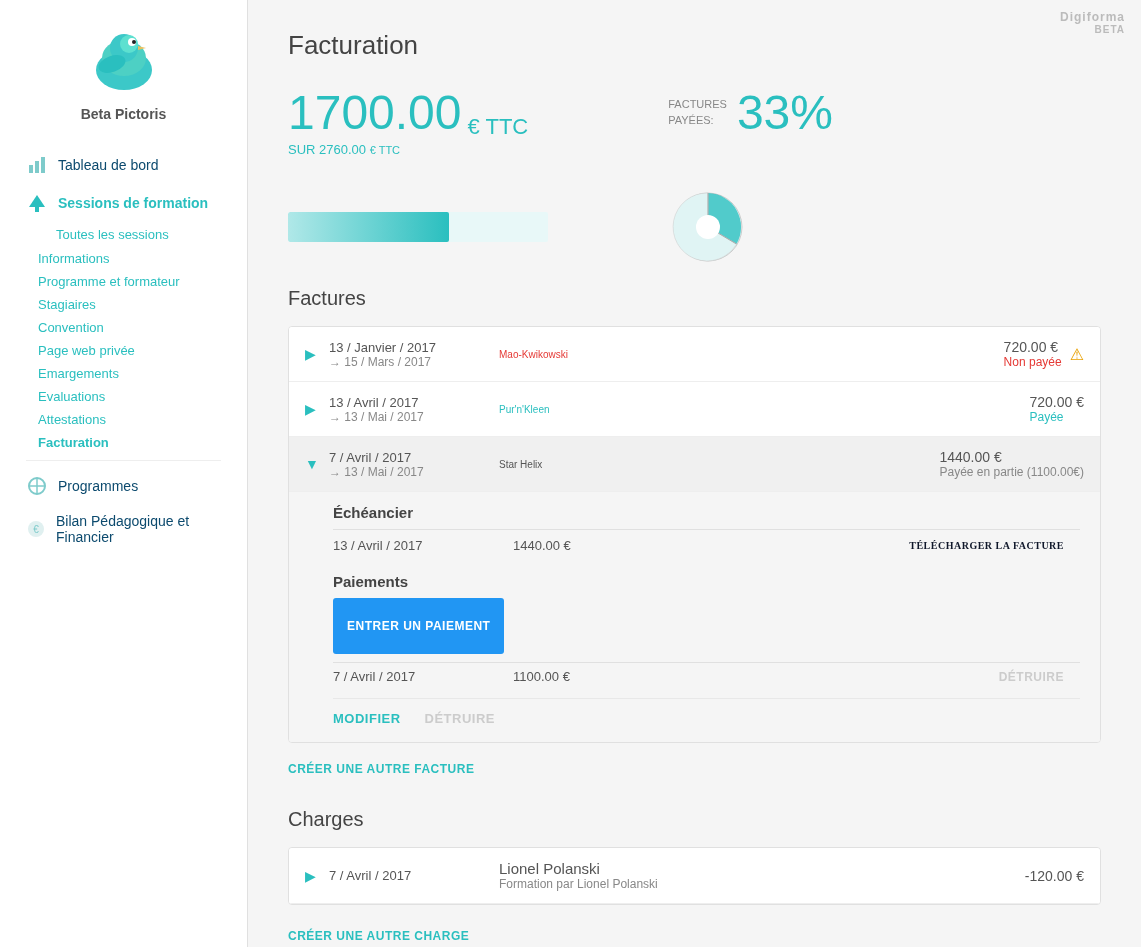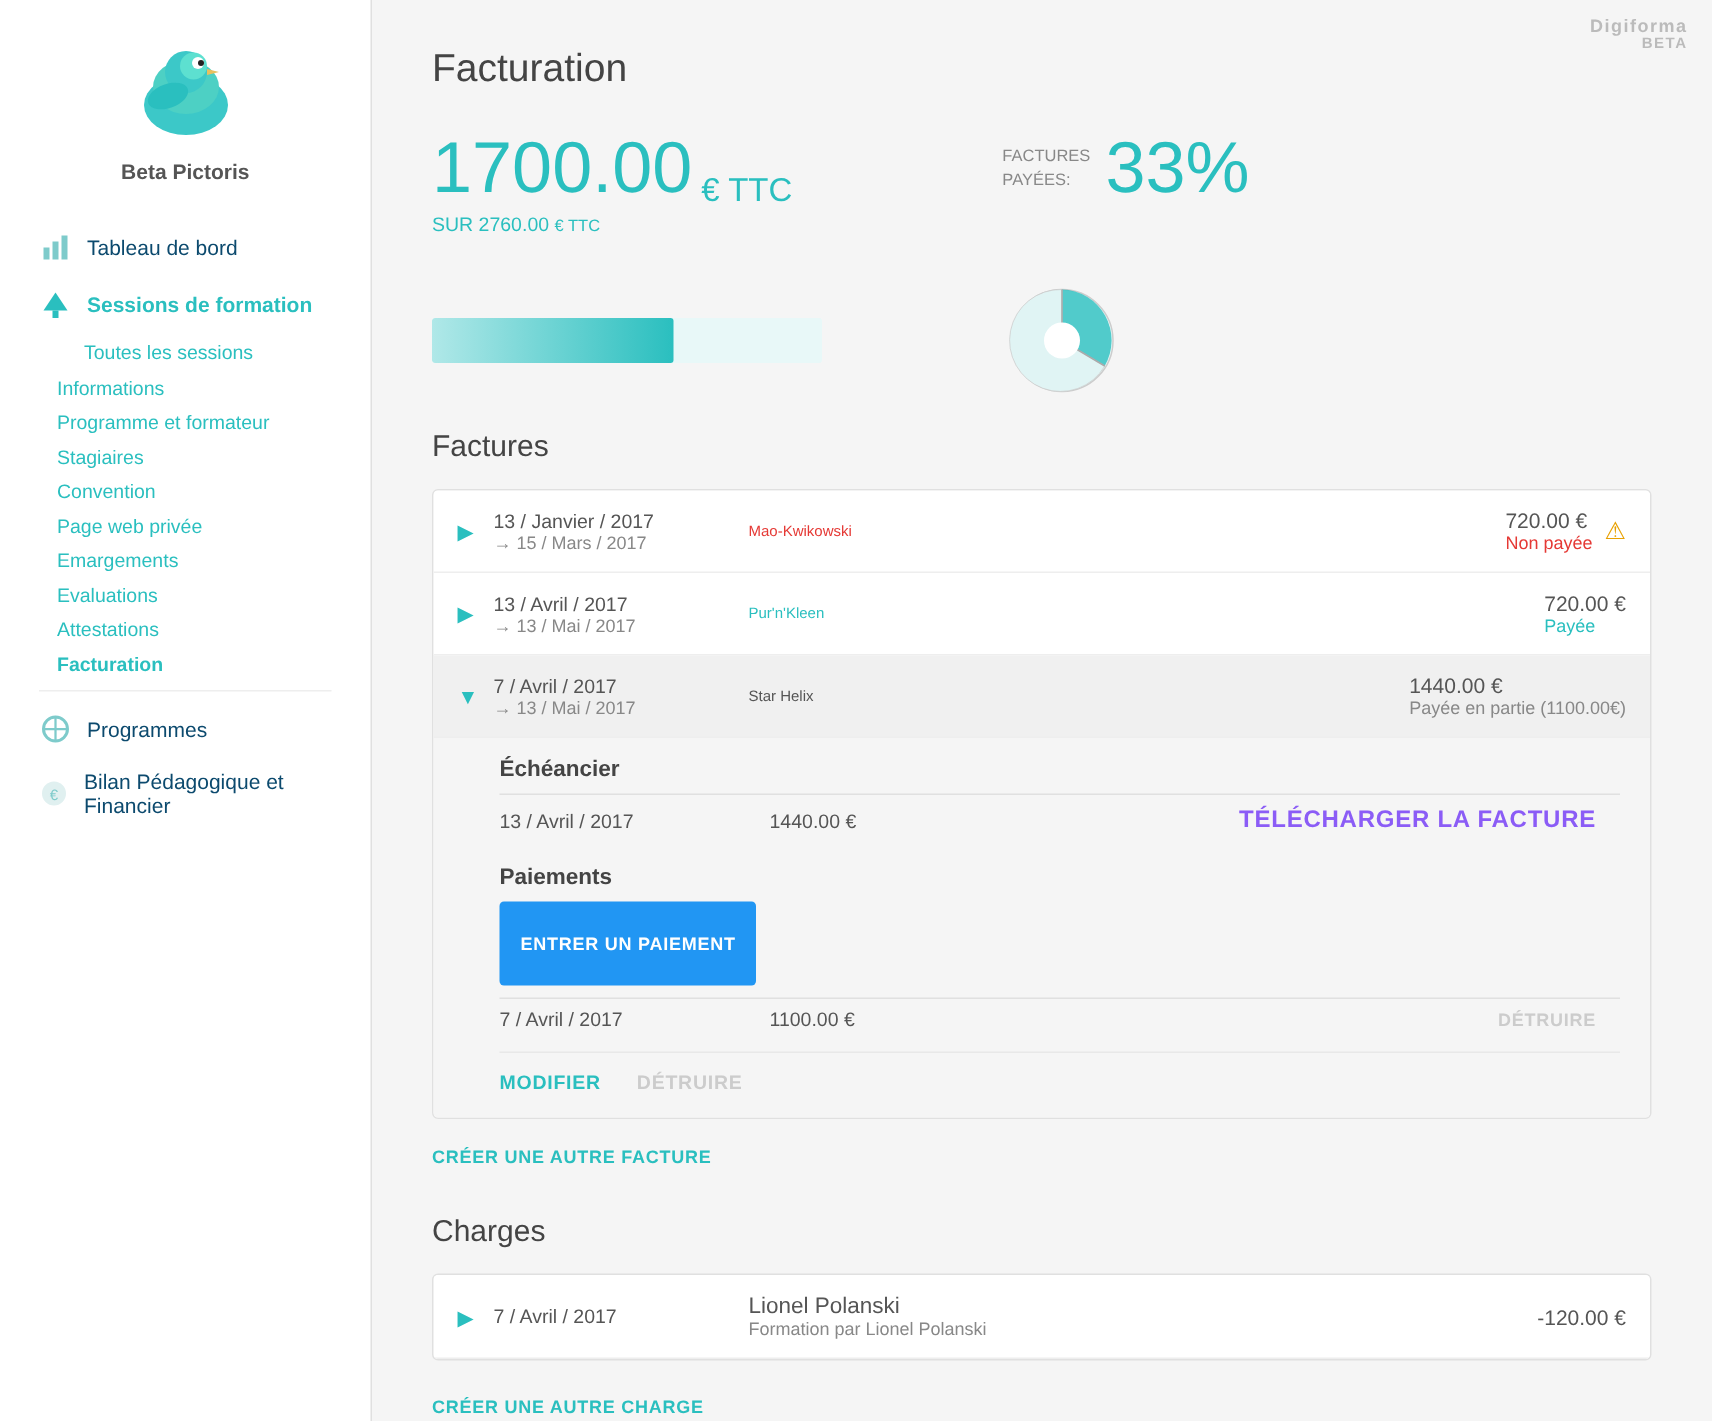--- a/index.html
+++ b/index.html
@@ -240,26 +240,27 @@
       min-width: 180px;
       font-size: 13px;
       color: #555;
     }
     .echeancier-amount {
       font-size: 13px;
       color: #555;
       flex: 1;
     }
     .echeancier-action {
-      font-size: 16px;
-      color: #8b5cf6;
+      font-size: 10px;
+      color: #0f172a;
       cursor: pointer;
       text-transform: uppercase;
       font-weight: 600;
       letter-spacing: 0.5px;
+      font-family: Liberation Serif, serif;
     }
     .payments-section {
       margin-top: 4px;
     }
     .btn-enter-payment {
       background: #2196f3;
       color: #fff;
       border: none;
       padding: 21px 14px;
       font-size: 12px;

